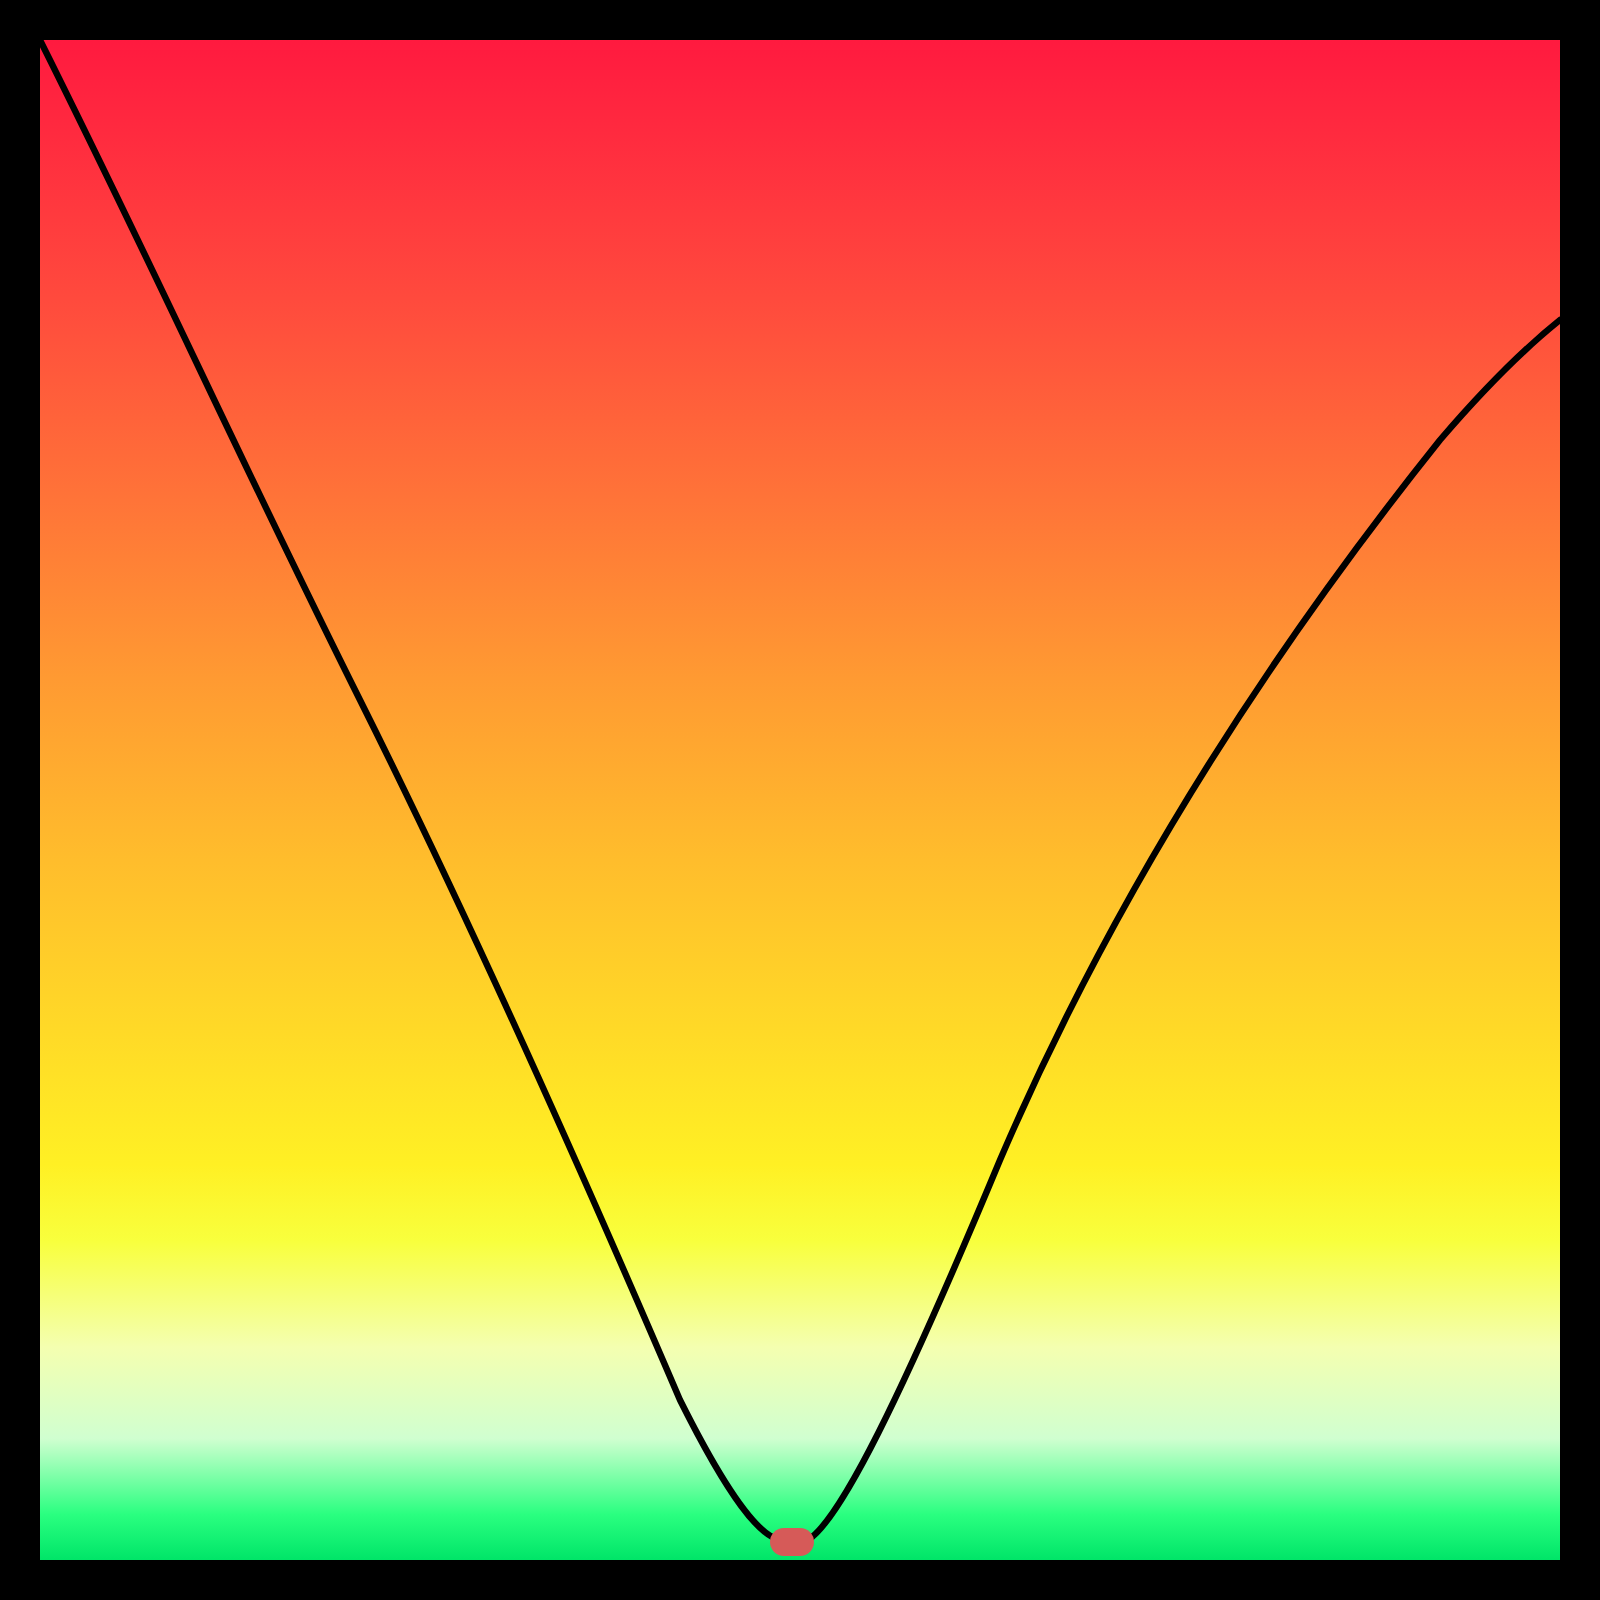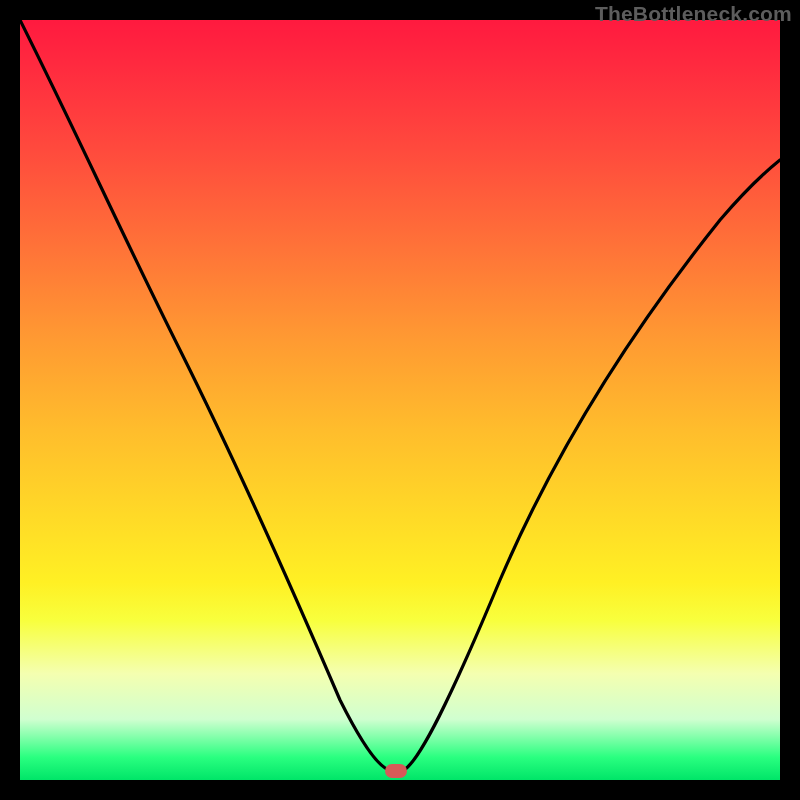--- a/index.html
+++ b/index.html
@@ -78,14 +78,13 @@
                C 345 730, 360 748, 370 750
                L 384 750
                C 400 740, 430 680, 480 560
                C 540 420, 620 300, 700 200
                C 730 165, 750 148, 760 140"></path>
     </svg>
 
     <div class="marker" style="left:49.5%; top:98.8%;"></div>
   </div>
 
-  <div class="attribution">TheBottleneck.com</div>
 </div>
 
 </body></html>

